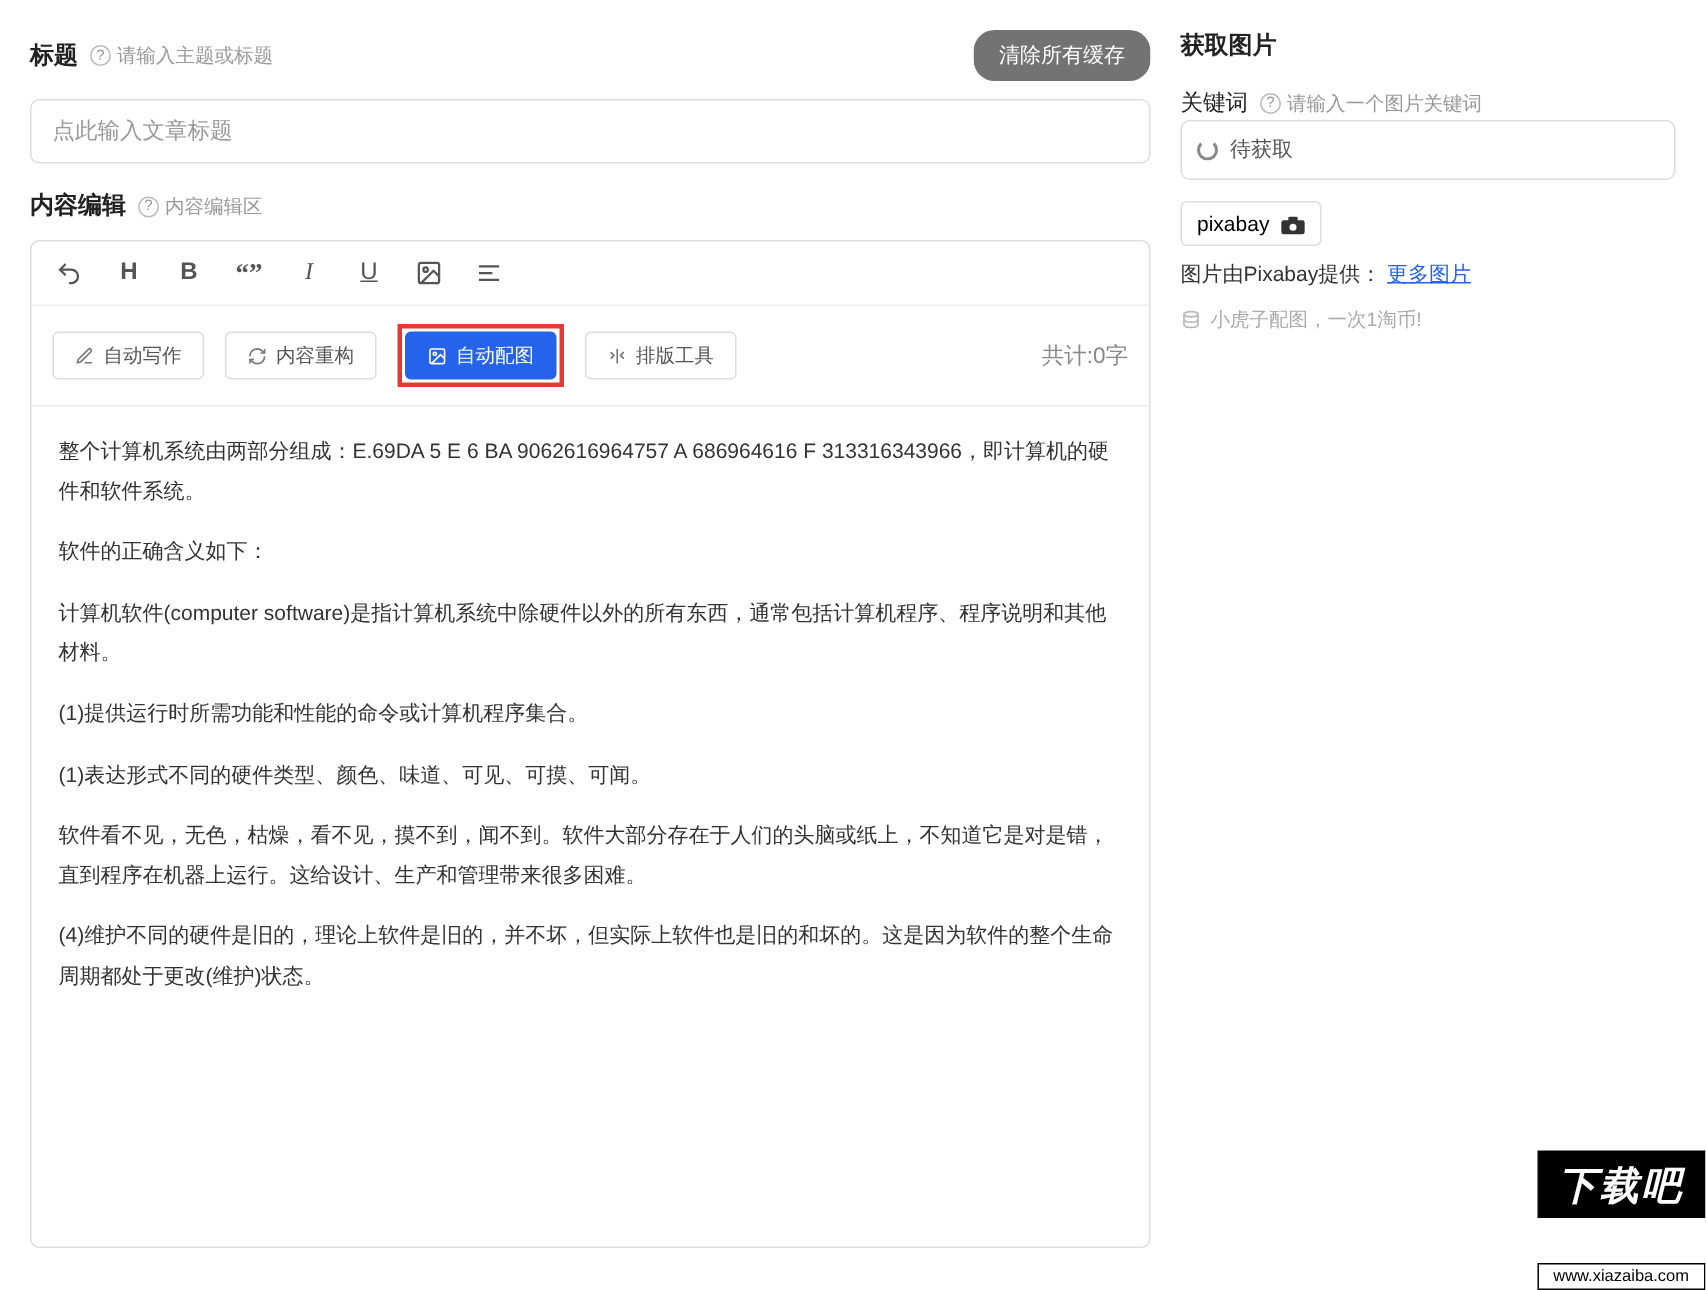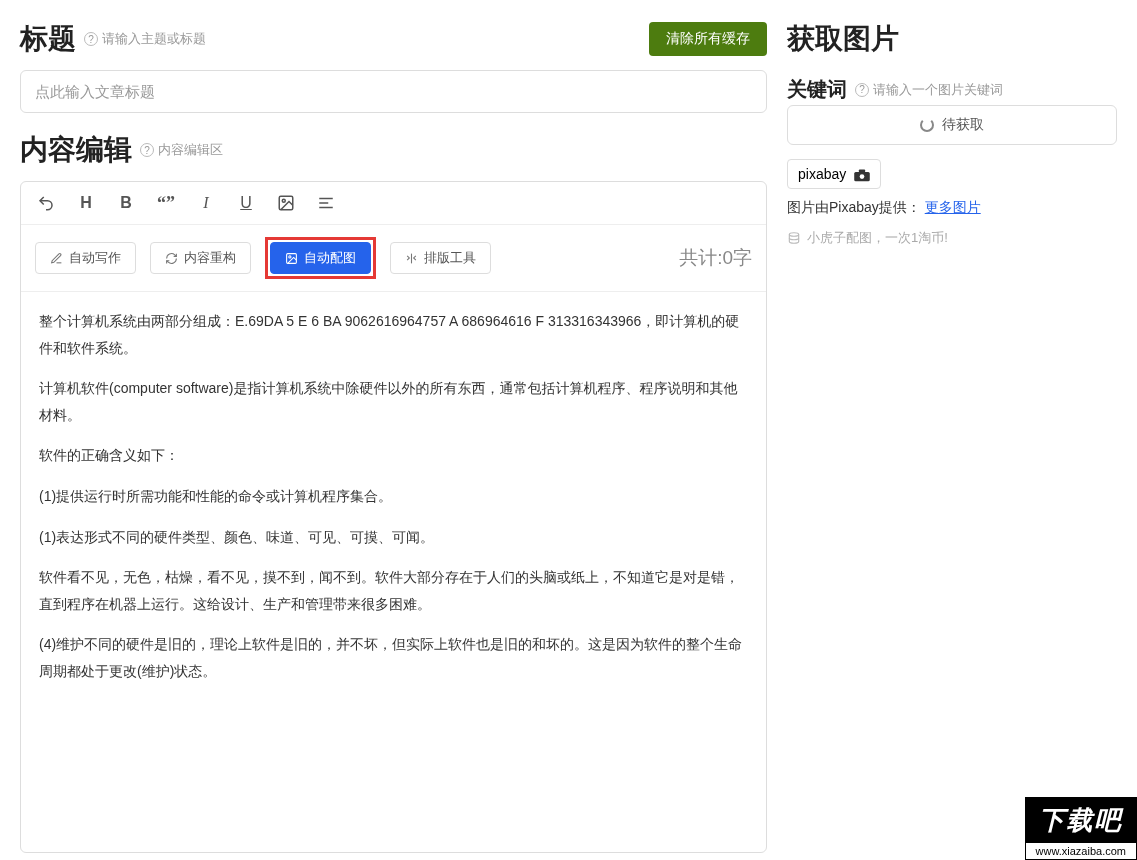--- a/index.html
+++ b/index.html
@@ -3,63 +3,63 @@
 <meta charset="utf-8">
 <style>
 * { box-sizing: border-box; margin: 0; padding: 0; }
 body { font-family: "Microsoft YaHei", "PingFang SC", Arial, sans-serif; font-size: 14px; color: #333; background: #fff; width: 1137px; height: 860px; overflow: hidden; position: relative; }
 .layout { display: flex; padding: 20px; gap: 20px; }
 .main { flex: 1; min-width: 0; }
 .sidebar { width: 330px; }
 
 .section-header { display: flex; align-items: center; justify-content: space-between; margin-bottom: 12px; }
 .section-title-group { display: flex; align-items: center; gap: 8px; }
-.section-title { font-size: 28px; font-weight: 600; color: #222; }
+.section-title { font-size: 16px; font-weight: 600; color: #222; }
 .section-hint { font-size: 13px; color: #999; display: flex; align-items: center; gap: 4px; }
 .section-hint .qicon { display: inline-flex; width: 14px; height: 14px; border: 1px solid #bbb; border-radius: 50%; font-size: 10px; color: #999; align-items: center; justify-content: center; }
 
 .btn { display: inline-flex; align-items: center; gap: 6px; padding: 7px 16px; border-radius: 4px; font-size: 14px; cursor: pointer; border: 1px solid transparent; }
-.btn-primary { background: #4d7c0f; color: #fff; }
+.btn-primary { background: #737373; color: #fff; border-radius: 14px; }
 .btn-primary-lg { background: #2563eb; color: #fff; width: 100%; justify-content: center; padding: 12px; border-radius: 6px; font-size: 15px; }
 
 .title-input { width: 100%; padding: 12px 14px; border: 1px solid #ddd; border-radius: 6px; font-size: 15px; color: #333; margin-bottom: 18px; }
 .title-input::placeholder { color: #999; }
 
 .editor-box { border: 1px solid #ddd; border-radius: 6px; }
 .toolbar-row1 { display: flex; align-items: center; gap: 18px; padding: 10px 14px; border-bottom: 1px solid #eee; color: #555; }
 .toolbar-row1 .tb-btn { cursor: pointer; display: inline-flex; align-items: center; justify-content: center; width: 22px; height: 22px; }
 .toolbar-row2 { display: flex; align-items: center; gap: 14px; padding: 12px 14px; border-bottom: 1px solid #eee; }
 .tool-btn { display: inline-flex; align-items: center; gap: 6px; padding: 6px 14px; border: 1px solid #ddd; border-radius: 4px; font-size: 13px; color: #555; background: #fff; cursor: pointer; }
 .tool-btn.active { background: #2563eb; color: #fff; border-color: #2563eb; }
-.counter { margin-left: auto; font-size: 19px; color: #888; }
+.counter { margin-left: auto; font-size: 15px; color: #888; }
 
 .editor-content { padding: 16px 18px; line-height: 1.9; color: #333; font-size: 14px; height: 560px; overflow: auto; }
 .editor-content p { margin-bottom: 14px; }
 
 .highlight-red { border: 3px solid #e53935; padding: 2px; }
 .highlight-red-sidebar { border: 3px solid #e53935; padding: 14px; border-radius: 2px; margin-bottom: 16px; }
 
 .keyword-input { width: 100%; padding: 12px 14px; border: 1px solid #ddd; border-radius: 6px; font-size: 15px; margin-bottom: 12px; }
 .keyword-input::placeholder { color: #999; }
 
-.pending-box { border: 1px solid #ddd; border-radius: 6px; padding: 10px; text-align: center; color: #555; display: flex; align-items: center; justify-content: center; gap: 8px; margin-bottom: 14px; }
+.pending-box { border: 1px solid #ddd; border-radius: 6px; padding: 10px; text-align: center; color: #555; display: flex; align-items: center; gap: 8px; margin-bottom: 14px; }
 .spinner-icon { width: 14px; height: 14px; border: 2px solid #888; border-radius: 50%; border-top-color: transparent; display: inline-block; }
 
 .pixabay-badge { border: 1px solid #ddd; border-radius: 4px; padding: 6px 10px; display: inline-flex; align-items: center; gap: 6px; font-family: Arial, sans-serif; font-weight: 500; color: #000000; margin-bottom: 10px; }
 .camera-icon { display: inline-block; width: 18px; height: 12px; }
 
 .credit-line { font-size: 14px; color: #333; margin-bottom: 12px; }
 .credit-line a { color: #2563eb; text-decoration: underline; }
 
 .tip-line { font-size: 13px; color: #aaa; display: flex; align-items: center; gap: 6px; }
 .coin-icon { width: 14px; height: 14px; display: inline-block; }
 
 .watermark { position: absolute; right: 0; bottom: 0; }
 .watermark .wm-top { background: #000; color: #fff; font-size: 26px; font-weight: bold; padding: 6px 14px 4px; font-style: italic; letter-spacing: 2px; }
-.watermark .wm-bottom { background: #fff; color: #000; font-size: 11px; text-align: right; padding: 2px 10px; border: 1px solid #000; }
+.watermark .wm-bottom { background: #fff; color: #000; font-size: 11px; text-align: right; padding: 2px 10px; border: 1px solid #000; margin-top: 30px; }
 
 svg { display: block; }
 </style>
 </head>
 <body>
 
 <div class="layout">
   <div class="main">
 
     <div class="section-header">
@@ -149,35 +149,35 @@
             </svg>
           <span>排版工具</span>
         </button>
         <span class="counter">
           <span>共计:</span><span>0字</span>
         </span>
       </div>
 
       <div class="editor-content">
         <p>整个计算机系统由两部分组成：E.69DA 5 E 6 BA 9062616964757 A 686964616 F 313316343966，即计算机的硬件和软件系统。</p>
+        <p>软件的正确含义如下：</p>
         <p>计算机软件(computer software)是指计算机系统中除硬件以外的所有东西，通常包括计算机程序、程序说明和其他材料。</p>
-        <p>软件的正确含义如下：</p>
         <p>(1)提供运行时所需功能和性能的命令或计算机程序集合。</p>
         <p>(1)表达形式不同的硬件类型、颜色、味道、可见、可摸、可闻。</p>
         <p>软件看不见，无色，枯燥，看不见，摸不到，闻不到。软件大部分存在于人们的头脑或纸上，不知道它是对是错，直到程序在机器上运行。这给设计、生产和管理带来很多困难。</p>
         <p>(4)维护不同的硬件是旧的，理论上软件是旧的，并不坏，但实际上软件也是旧的和坏的。这是因为软件的整个生命周期都处于更改(维护)状态。</p>
       </div>
     </div>
   </div>
 
   <div class="sidebar">
     <div class="section-title" style="margin-bottom:18px">获取图片</div>
 
     <div class="section-title-group" style="margin-bottom:2px">
-      <span class="section-title" style="font-size:20px;font-weight:700">关键词</span>
+      <span class="section-title" style="font-size:15px;font-weight:400">关键词</span>
       <span class="section-hint">
         <span class="qicon">?</span>
         <span>请输入一个图片关键词</span>
       </span>
     </div>
 
 
     <div class="pending-box">
       <span class="spinner-icon"></span>
       <span>待获取</span>

